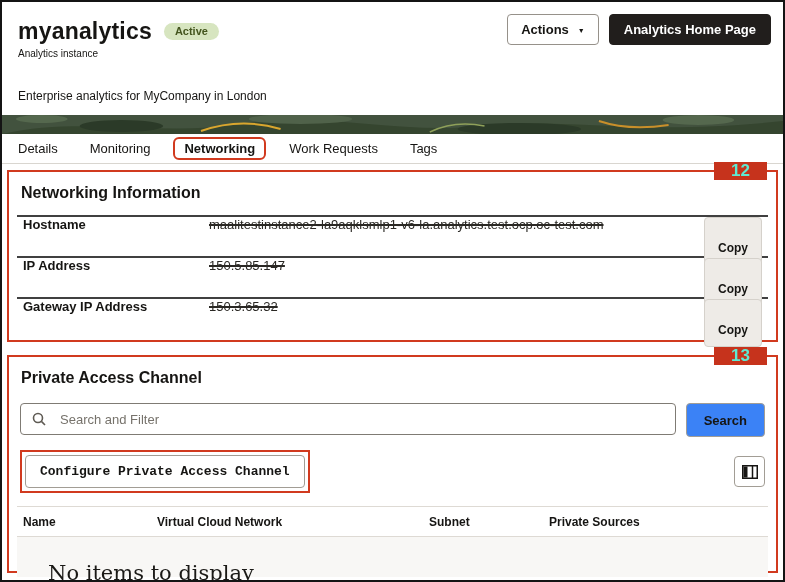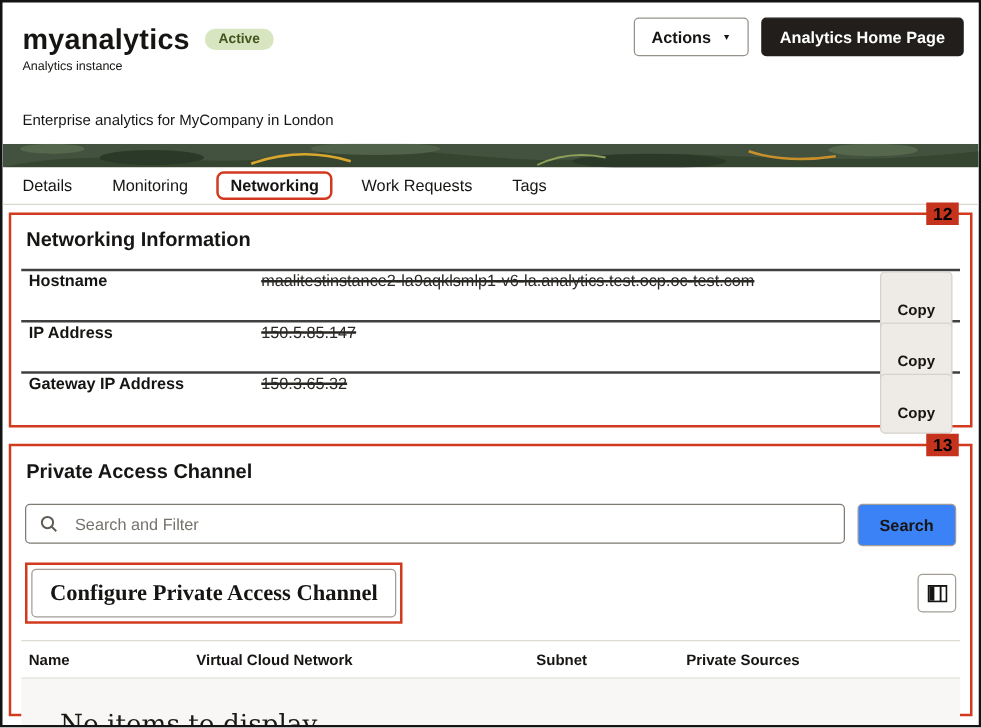--- a/index.html
+++ b/index.html
@@ -40,22 +40,22 @@
     display: flex; align-items: center; gap: 32px; padding: 0 16px;
     height: 30px; border-bottom: 1px solid #d9d6d0; flex: none; font-size: 13px;
   }
   .tab { cursor: pointer; white-space: nowrap; }
   .tab.selected { font-weight: 700; }
   .tab.annotated { border: 2px solid #d13a1f; border-radius: 6px; padding: 2px 9px; margin: 0 -9px; }
   
   .content { flex: 1; display: flex; flex-direction: column; padding: 6px 5px 7px; min-height: 0; }
   .abox { border: 2px solid #d13a1f; position: relative; background: #fff; }
   .callout {
-    position: absolute; top: -10px; right: 9px; background: #c6331c; color: #000000;
-    font-size: 14px; font-weight: 700; padding: 0 5px; line-height: 18px; z-index: 3;
+    position: absolute; top: -10px; right: 9px; background: #c6331c; color: #5eead4;
+    font-size: 17px; font-weight: 700; padding: 0 17px; line-height: 18px; z-index: 3;
   }
   .abox1 { flex: none; margin-bottom: 13px; padding: 10px 8px 2px; }
   .abox2 { flex: 1; display: flex; flex-direction: column; padding: 10px 8px 0; min-height: 0; }
   .sect-title { font-size: 16px; font-weight: 700; margin: 2px 0 13px 4px; }
   
   .info-row { display: flex; height: 41px; border-top: 2px solid #404040; padding: 0 6px; }
   .row-label { width: 186px; font-size: 13px; font-weight: 700; }
   .row-value { flex: 1; font-size: 13px; text-decoration: line-through; text-decoration-thickness: 2px; color: #2a2824; }
   .copy-btn {
     background: #eeebe7; border: 1px solid #d5d1cb; border-radius: 4px; font-size: 12px;
@@ -73,21 +73,21 @@
   }
   .search-box input::placeholder { color: #76726b; }
   .search-btn {
     height: 34px; background: #3b82f6; border: 1px solid #a29d95; border-radius: 4px;
     padding: 0 17px; font-size: 13px; font-weight: 700; color: #161513; cursor: pointer; font-family: inherit;
   }
   .config-row { display: flex; align-items: center; justify-content: space-between; margin: 0 3px 13px; }
   .config-annot { border: 2px solid #d13a1f; padding: 3px; display: inline-block; }
   .config-btn {
     background: #fff; border: 1px solid #a29d95; border-radius: 4px; padding: 8px 14px;
-    font-size: 18px; font-weight: 700; color: #161513; cursor: pointer; font-family: Liberation Serif, serif;
+    font-size: 13px; font-weight: 700; color: #161513; cursor: pointer; font-family: Liberation Mono, monospace;
   }
   .col-btn {
     width: 31px; height: 31px; background: #fff; border: 1px solid #a29d95; border-radius: 4px;
     display: flex; align-items: center; justify-content: center; cursor: pointer;
   }
   .table-head {
     display: flex; align-items: center; height: 31px; border-top: 1px solid #dedad4;
     border-bottom: 1px solid #dedad4; font-size: 12px; font-weight: 700; padding: 0 6px; flex: none;
   }
   .th-name { width: 134px; } .th-vcn { width: 272px; } .th-subnet { width: 120px; } .th-src { flex: 1; }

